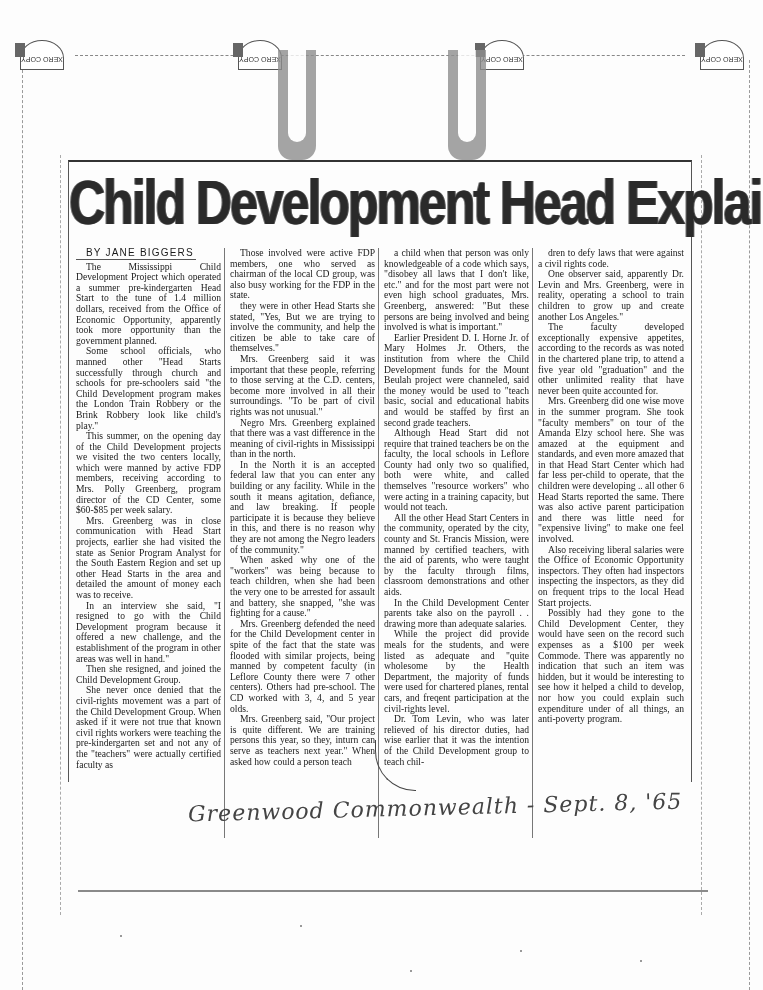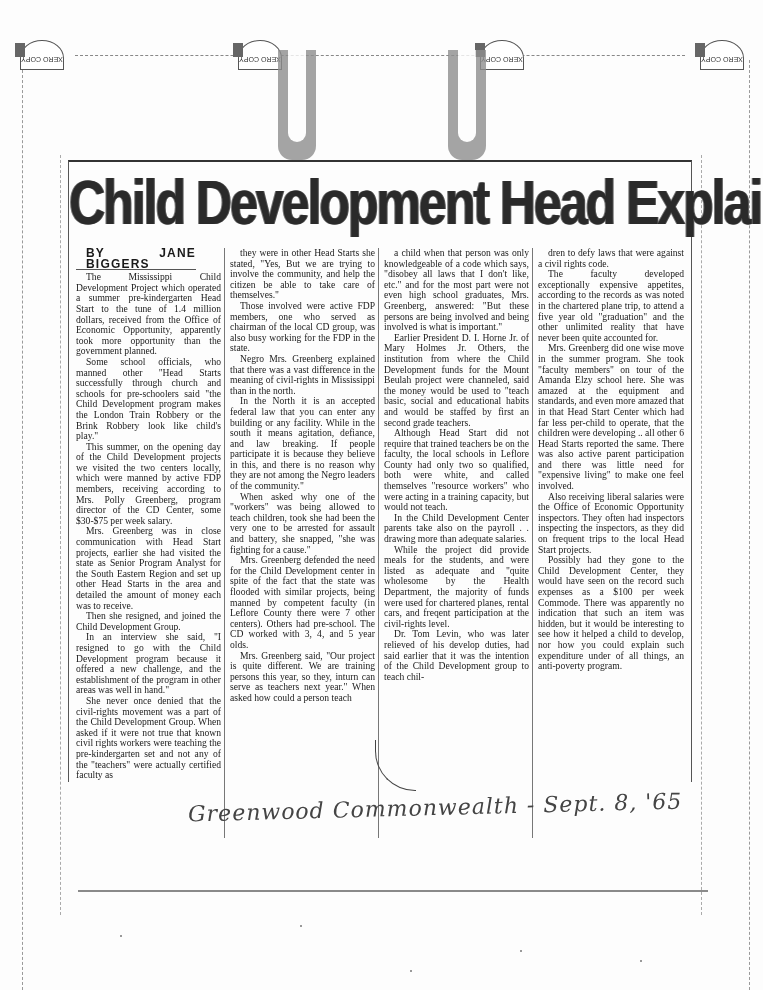--- a/index.html
+++ b/index.html
@@ -37,21 +37,21 @@
       position: absolute; left: 4px; top: 18px; width: 614px; height: 590px;
       display: grid; grid-template-columns: 152px 152px 152px 152px; column-gap: 2px;
     }
     .col {
       font-size: 9.6px; line-height: 10.6px; text-align: justify; padding: 0 3px;
       border-right: 1px solid #777; overflow: hidden;
     }
     .col:last-child { border-right: none; }
     .col p { margin: 0; text-indent: 10px; }
     .byline {
-      font-family: "Liberation Sans", sans-serif; font-weight: bold; font-size: 12px;
+      font-family: "Liberation Sans", sans-serif; font-weight: normal; font-size: 10px;
       letter-spacing: 1.2px; margin: 0 0 2px 0; padding-left: 10px;
       border-bottom: 1px solid #555; width: 110px;
     }
     .source-note {
       position: absolute; left: 188px; top: 795px; font-family: "DejaVu Serif", serif;
       font-style: italic; font-size: 22px; color: #444; letter-spacing: 1px; white-space: nowrap;
       transform: rotate(-1.5deg);
     }
     .pen-curve { position: absolute; left: 375px; top: 740px; width: 40px; height: 50px; border-left: 1px solid #444; border-bottom: 1px solid #444; border-radius: 0 0 0 40px; }
     .speck { position: absolute; width: 2px; height: 2px; background: #999; }
@@ -75,45 +75,48 @@
 <div class="frame-bottom"></div>
 
 <div class="clipping">
   <div class="headline">Child Development Head Explains</div>
 
   <div class="columns" style="top:86px;">
     <div class="col">
       <div class="byline">BY JANE BIGGERS</div>
       <p>The Mississippi Child Development Project which operated a summer pre-kindergarten Head Start to the tune of 1.4 million dollars, received from the Office of Economic Opportunity, apparently took more opportunity than the government planned.</p>
       <p>Some school officials, who manned other "Head Starts successfully through church and schools for pre-schoolers said "the Child Development program makes the London Train Robbery or the Brink Robbery look like child's play."</p>
-      <p>This summer, on the opening day of the Child Development projects we visited the two centers locally, which were manned by active FDP members, receiving according to Mrs. Polly Greenberg, program director of the CD Center, some $30-$75 per week salary.</p>
+      <p>This summer, on the opening day of the Child Development projects we visited the two centers locally, which were manned by active FDP members, receiving according to Mrs. Polly Greenberg, program director of the CD Center, some $60-$85 per week salary.</p>
       <p>Mrs. Greenberg was in close communication with Head Start projects, earlier she had visited the state as Senior Program Analyst for the South Eastern Region and set up other Head Starts in the area and detailed the amount of money each was to receive.</p>
+      <p>In an interview she said, "I resigned to go with the Child Development program because it offered a new challenge, and the establishment of the program in other areas was well in hand."</p>
       <p>Then she resigned, and joined the Child Development Group.</p>
-      <p>In an interview she said, "I resigned to go with the Child Development program because it offered a new challenge, and the establishment of the program in other areas was well in hand."</p>
       <p>She never once denied that the civil-rights movement was a part of the Child Development Group. When asked if it were not true that known civil rights workers were teaching the pre-kindergarten set and not any of the "teachers" were actually certified faculty as</p>
     </div>
     <div class="col">
+      <p>Those involved were active FDP members, one who served as chairman of the local CD group, was also busy working for the FDP in the state.</p>
       <p>they were in other Head Starts she stated, "Yes, But we are trying to involve the community, and help the citizen be able to take care of themselves."</p>
-      <p>Those involved were active FDP members, one who served as chairman of the local CD group, was also busy working for the FDP in the state.</p>
+      <p>Mrs. Greenberg said it was important that these people, referring to those serving at the C.D. centers, become more involved in all their surroundings. "To be part of civil rights was not unusual."</p>
       <p>Negro Mrs. Greenberg explained that there was a vast difference in the meaning of civil-rights in Mississippi than in the north.</p>
       <p>In the North it is an accepted federal law that you can enter any building or any facility. While in the south it means agitation, defiance, and law breaking. If people participate it is because they believe in this, and there is no reason why they are not among the Negro leaders of the community."</p>
-      <p>When asked why one of the "workers" was being allowed to teach children, took she had been the very one to be arrested for assault and battery, she snapped, "she was fighting for a cause."</p>
+      <p>When asked why one of the "workers" was being because to teach children, when she had been the very one to be arrested for assault and battery, she snapped, "she was fighting for a cause."</p>
       <p>Mrs. Greenberg defended the need for the Child Development center in spite of the fact that the state was flooded with similar projects, being manned by competent faculty (in Leflore County there were 7 other centers). Others had pre-school. The CD worked with 3, 4, and 5 year olds.</p>
       <p>Mrs. Greenberg said, "Our project is quite different. We are training persons this year, so they, inturn can serve as teachers next year." When asked how could a person teach</p>
     </div>
     <div class="col">
       <p>a child when that person was only knowledgeable of a code which says, "disobey all laws that I don't like, etc." and for the most part were not even high school graduates, Mrs. Greenberg, answered: "But these persons are being involved and being involved is what is important."</p>
       <p>Earlier President D. I. Horne Jr. of Mary Holmes Jr. Others, the institution from where the Child Development funds for the Mount Beulah project were channeled, said the money would be used to "teach basic, social and educational habits and would be staffed by first an second grade teachers.</p>
       <p>Although Head Start did not require that trained teachers be on the faculty, the local schools in Leflore County had only two so qualified, both were white, and called themselves "resource workers" who were acting in a training capacity, but would not teach.</p>
+      <p>All the other Head Start Centers in the community, operated by the city, county and St. Francis Mission, were manned by certified teachers, with the aid of parents, who were taught by the faculty through films, classroom demonstrations and other aids.</p>
       <p>In the Child Development Center parents take also on the payroll . . drawing more than adequate salaries.</p>
       <p>While the project did provide meals for the students, and were listed as adequate and "quite wholesome by the Health Department, the majority of funds were used for chartered planes, rental cars, and freqent participation at the civil-rights level.</p>
-      <p>Dr. Tom Levin, who was later relieved of his develop duties, had said earlier that it was the intention of the Child Development group to teach chil-</p>
+      <p>Dr. Tom Levin, who was later relieved of his director duties, had wise earlier that it was the intention of the Child Development group to teach chil-</p>
     </div>
     <div class="col">
       <p>dren to defy laws that were against a civil rights code.</p>
+      <p>One observer said, apparently Dr. Levin and Mrs. Greenberg, were in reality, operating a school to train children to grow up and create another Los Angeles."</p>
       <p>The faculty developed exceptionally expensive appetites, according to the records as was noted in the chartered plane trip, to attend a five year old "graduation" and the other unlimited reality that have never been quite accounted for.</p>
       <p>Mrs. Greenberg did one wise move in the summer program. She took "faculty members" on tour of the Amanda Elzy school here. She was amazed at the equipment and standards, and even more amazed that in that Head Start Center which had far less per-child to operate, that the children were developing .. all other 6 Head Starts reported the same. There was also active parent participation and there was little need for "expensive living" to make one feel involved.</p>
       <p>Also receiving liberal salaries were the Office of Economic Opportunity inspectors. They often had inspectors inspecting the inspectors, as they did on frequent trips to the local Head Start projects.</p>
       <p>Possibly had they gone to the Child Development Center, they would have seen on the record such expenses as a $100 per week Commode. There was apparently no indication that such an item was hidden, but it would be interesting to see how it helped a child to develop, nor how you could explain such expenditure under of all things, an anti-poverty program.</p>
     </div>
   </div>
 </div>
 
 <div class="pen-curve"></div>
 <div class="source-note">Greenwood Commonwealth - Sept. 8, '65</div>

